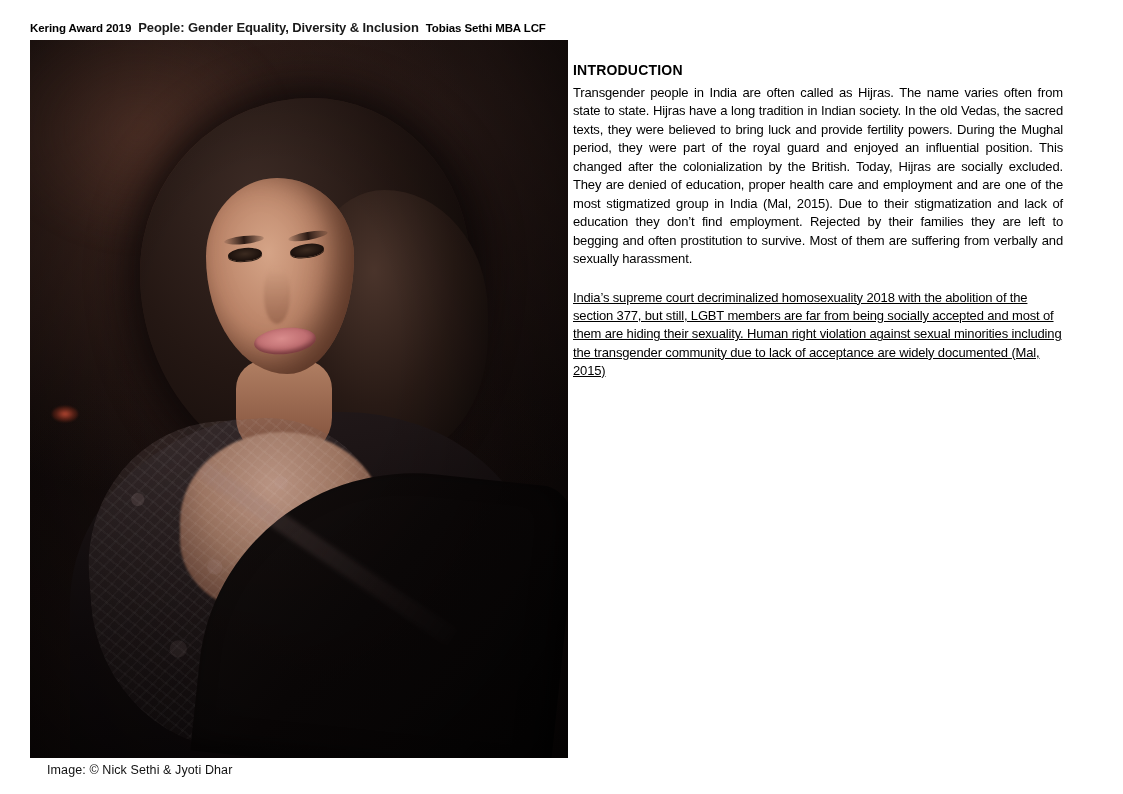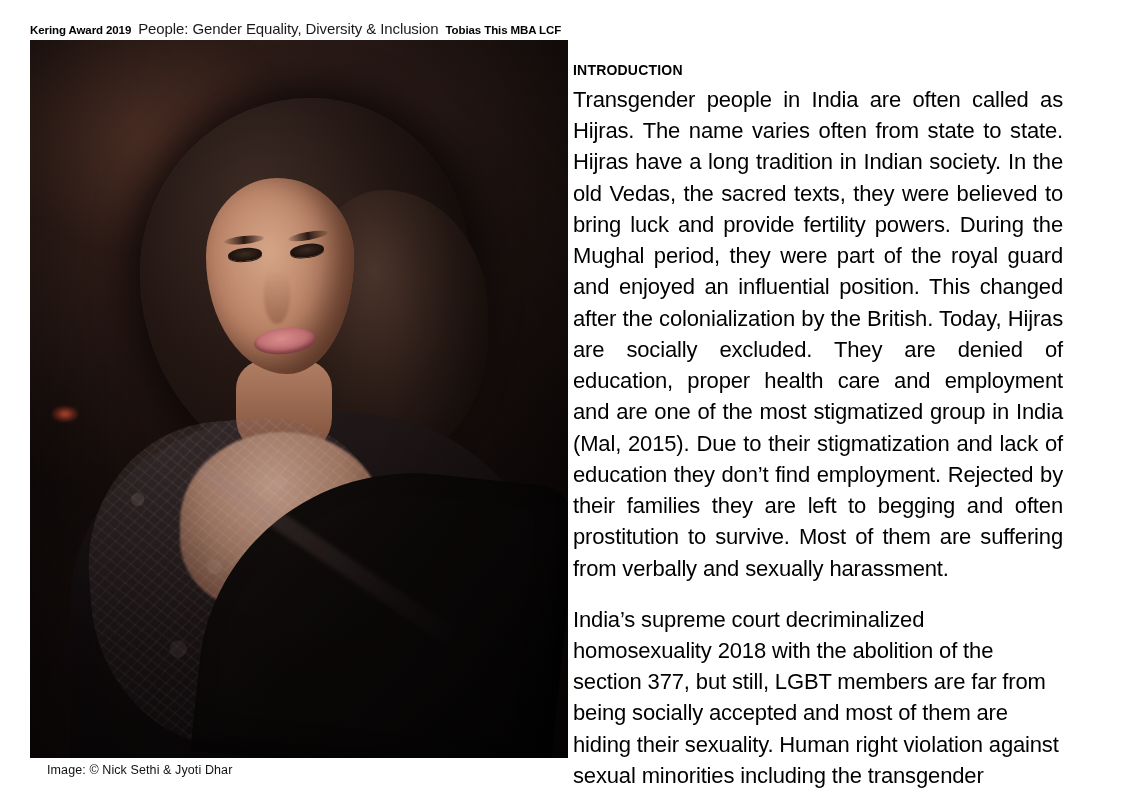--- a/index.html
+++ b/index.html
@@ -31,22 +31,22 @@
     align-items: baseline;
     gap: 7px;
     white-space: nowrap;
   }
   .header .brand {
     font-size: 11.5px;
     font-weight: bold;
     letter-spacing: -0.1px;
   }
   .header .category {
-    font-size: 15px;
-    font-weight: normal;
+    font-size: 13px;
+    font-weight: bold;
     color: #1a1a1a;
     letter-spacing: -0.1px;
   }
   .header .author {
     font-size: 11.5px;
     font-weight: bold;
     letter-spacing: -0.1px;
   }
 
   
@@ -249,37 +249,37 @@
     top: 62px;
     width: 490px;
   }
   .section-title {
     font-size: 14px;
     font-weight: bold;
     letter-spacing: 0.2px;
     margin: 0 0 6px 0;
   }
   .body-para {
-    font-size: 22px;
+    font-size: 13px;
     line-height: 1.42;
     text-align: justify;
     margin: 0 0 20px 0;
     letter-spacing: -0.15px;
   }
-  .body-para:last-child { margin-bottom: 10px; text-align: left; }
+  .body-para:last-child { margin-bottom: 10px; text-align: left; text-decoration: underline; }
 </style>
 </head>
 <body>
 
 <div class="page">
 
   <div class="header">
     <span class="brand">Kering Award 2019</span>
     <span class="category">People: Gender Equality, Diversity &amp; Inclusion</span>
-    <span class="author">Tobias This MBA LCF</span>
+    <span class="author">Tobias Sethi MBA LCF</span>
   </div>
 
   <div class="photo-block">
     <div class="photo">
       <div class="ph-bg"></div>
       <div class="ph-glow-tl"></div>
       <div class="ph-lamp"></div>
       <div class="ph-hair"></div>
       <div class="ph-hair2"></div>
       <div class="ph-shoulder"></div>

